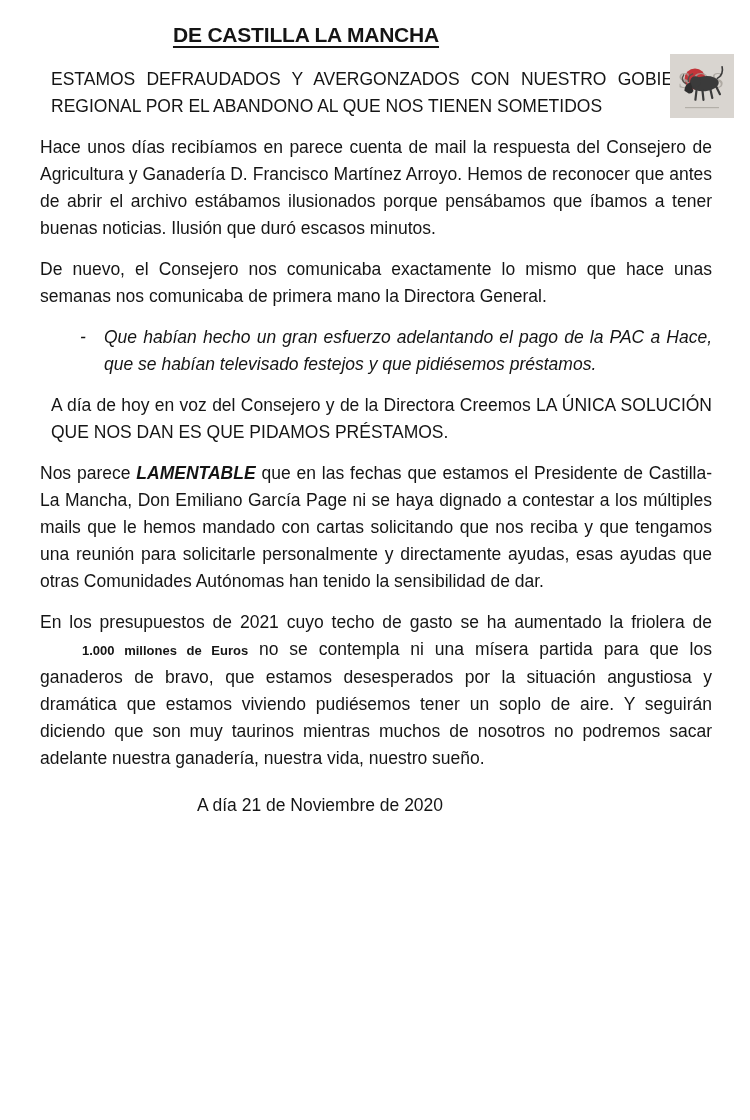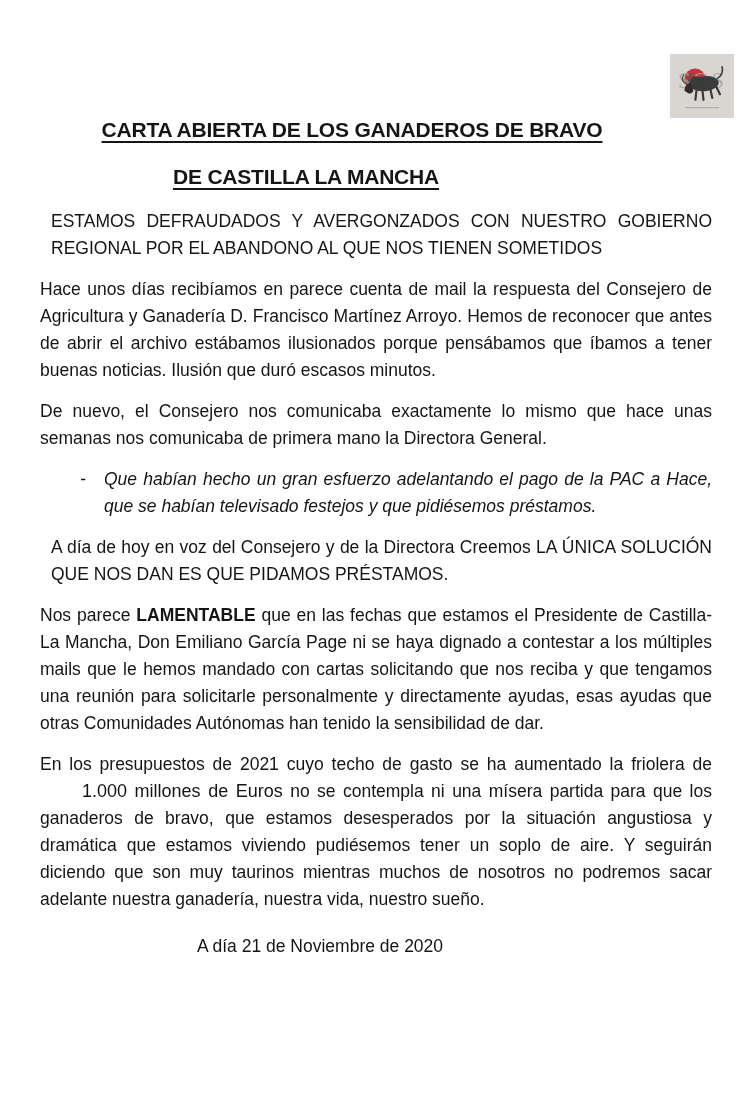--- a/index.html
+++ b/index.html
@@ -48,22 +48,22 @@
   }
 
   
   p.para {
     margin: 0 0 14px;
     font-size: 17.5px;
     line-height: 27px;
     text-align: justify;
   }
   p.para.bold { font-weight: 400; margin-left: 11px; }
-  .inline-bold { font-weight: 700; }
-  .inline-big-bold { font-weight: 400; font-size: 18px; margin-left: 42px; }
+  .inline-bold { font-weight: 700; font-style: italic; }
+  .inline-big-bold { font-weight: 700; font-size: 13px; margin-left: 42px; }
 
   .bullet-row {
     display: flex;
     margin: 0 0 14px 40px;
     font-size: 17.5px;
     line-height: 27px;
     font-style: italic;
   }
   .bullet-row .marker { flex: none; width: 24px; }
   .bullet-row .bullet-text { flex: 1; text-align: justify; }
@@ -103,21 +103,20 @@
         <path d="M21 27 q-6 1 -7 8 l4 3 q3 1 5 -2 z" fill="#2e2e2e"></path>
         <path d="M16 28 q-5 -4 -1 -9" stroke="#55504a" stroke-width="1.4" fill="none" stroke-linecap="round"></path>
         <path d="M19 26 q0 -6 5 -7" stroke="#55504a" stroke-width="1.4" fill="none" stroke-linecap="round"></path>
         <path d="M26 36 l-2 9 M32 37 l0 9 M40 36 l1 9 M46 34 l3 8" stroke="#3b3b3b" stroke-width="2.2" stroke-linecap="round"></path>
         <path d="M48 26 q7 -3 6 -11" stroke="#3b3b3b" stroke-width="1.6" fill="none" stroke-linecap="round"></path>
       </g>
       <rect x="15" y="53" width="34" height="1.2" fill="#b3afa8"></rect>
     </svg>
   </div>
 
-  <h1 class="doc-title">CARTA ABIERTA DE LOS GANADEROS DE BRAVO</h1>
   <h2 class="doc-subtitle">DE CASTILLA LA MANCHA</h2>
 
   <p class="para bold">ESTAMOS DEFRAUDADOS Y AVERGONZADOS CON NUESTRO GOBIERNO REGIONAL POR EL ABANDONO AL QUE NOS TIENEN SOMETIDOS</p>
 
   <p class="para">Hace unos días recibíamos en parece cuenta de mail la respuesta del Consejero de Agricultura y Ganadería D. Francisco Martínez Arroyo. Hemos de reconocer que antes de abrir el archivo estábamos ilusionados porque pensábamos que íbamos a tener buenas noticias. Ilusión que duró escasos minutos.</p>
 
   <p class="para">De nuevo, el Consejero nos comunicaba exactamente lo mismo que hace unas semanas nos comunicaba de primera mano la Directora General.</p>
 
   <div class="bullet-row">
       <span class="marker">-</span>

